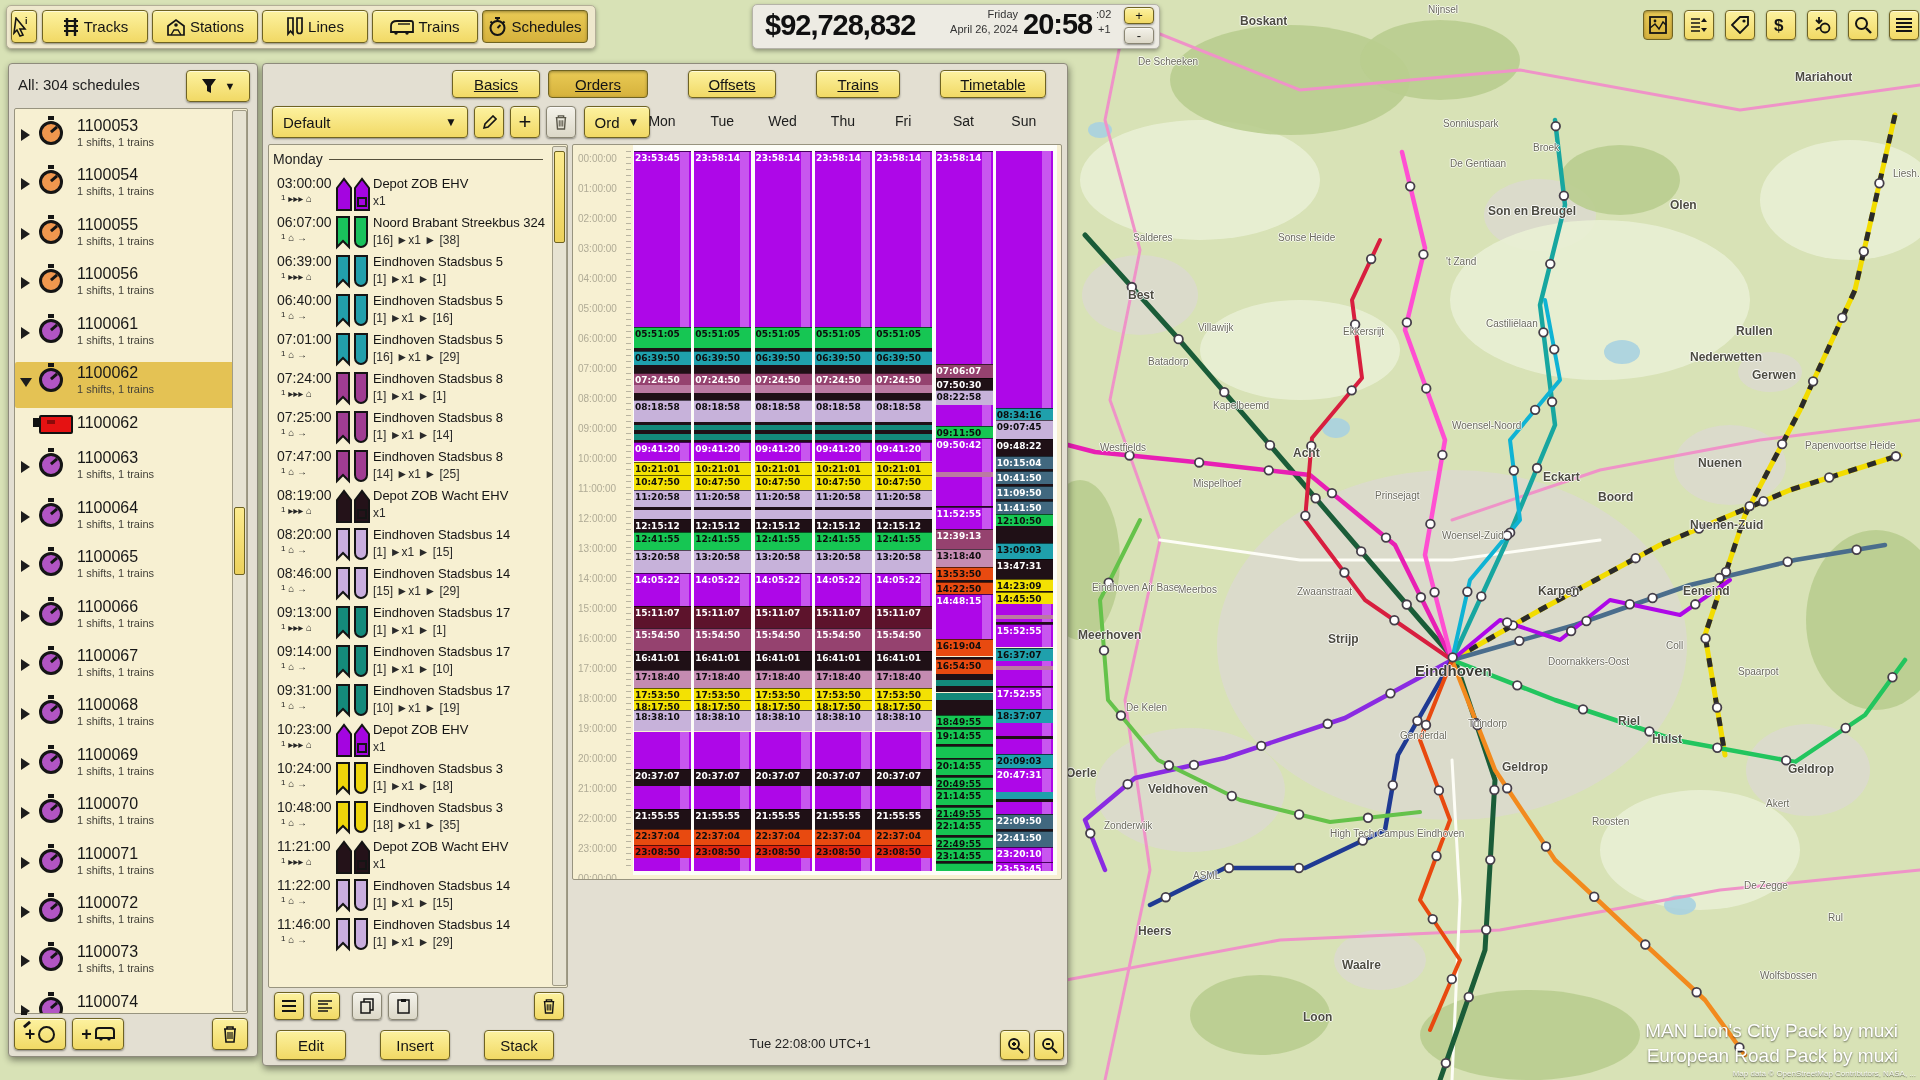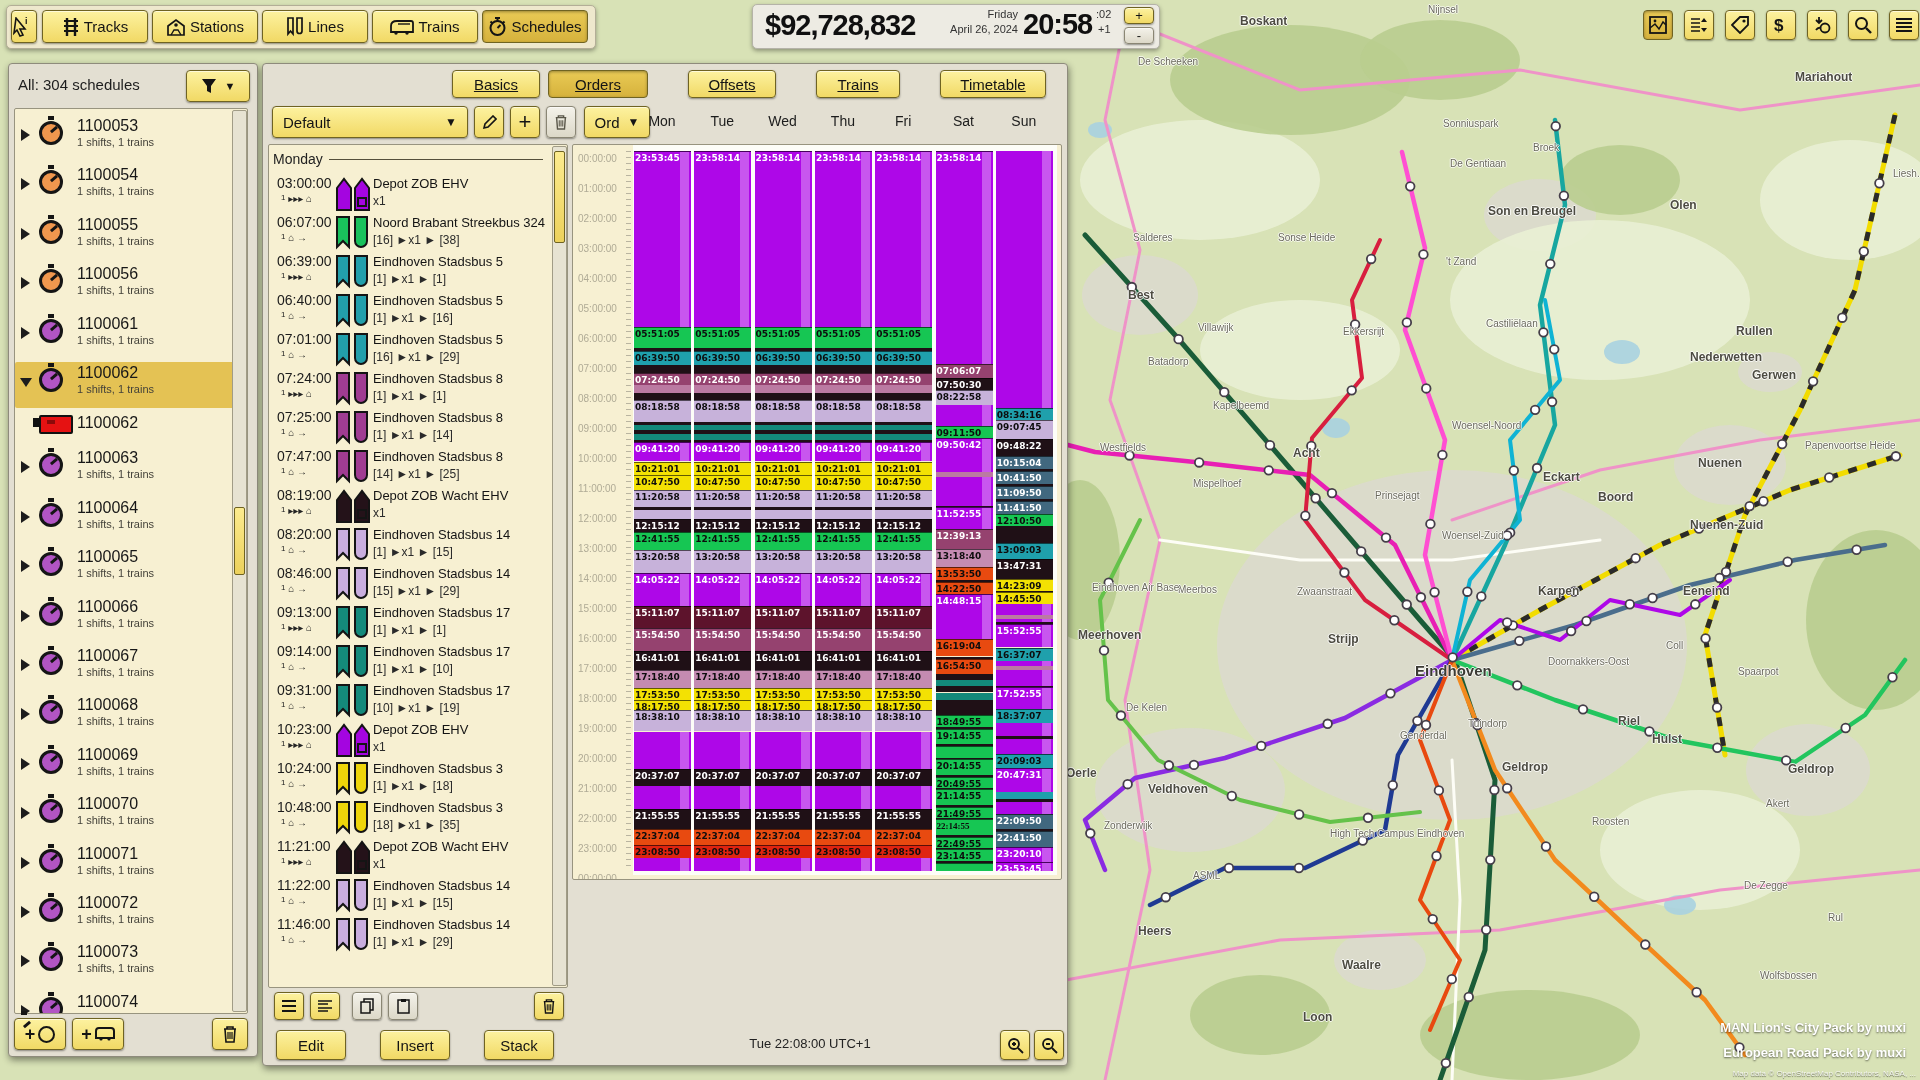--- a/index.html
+++ b/index.html
@@ -4,21 +4,21 @@
 <style>
   html,body{margin:0;padding:0;width:1920px;height:1080px;overflow:hidden;
     font-family:"Liberation Sans",sans-serif;background:#d8e2b6;}
   #stage{position:absolute;inset:0;width:1920px;height:1080px;}
   #mapsvg{position:absolute;left:0;top:0;}
   .maplabel{position:absolute;color:#55544a;white-space:nowrap;
     text-shadow:1px 0 #ffffffcc,-1px 0 #ffffffcc,0 1px #ffffffcc,0 -1px #ffffffcc;}
   .maplabel.k0{font-size:15px;font-weight:bold;color:#3c3b34;}
   .maplabel.k1{font-size:12px;font-weight:bold;color:#4c4b41;}
   .maplabel.k2{font-size:10px;color:#6a695c;}
-  .attr1{position:absolute;right:14px;color:#fff;font-size:13px;font-weight:bold;
+  .attr1{position:absolute;right:22px;color:#fff;font-size:19px;font-weight:normal;
     text-shadow:0 1px 2px #00000099;}
   .attr2{position:absolute;right:4px;color:#ffffffd8;font-size:8px;text-shadow:0 1px 1px #00000088;}
   
   .strip{position:absolute;background:#eee8cd;border:1px solid #b3ae97;border-radius:5px;
     box-shadow:0 2px 4px rgba(0,0,0,.35);}
   .panel{position:absolute;background:#e3dfd2;border:1px solid #8e8b7c;border-radius:4px;
     box-shadow:1px 3px 7px rgba(0,0,0,.45);}
   .inset{position:absolute;background:#f7f0d2;border:1px solid #98947f;border-radius:2px;overflow:hidden;}
   .btn{position:absolute;background:linear-gradient(#fdf2a0,#f1d965);border:1px solid #6f6322;
     border-radius:4px;box-shadow:0 1px 2px rgba(0,0,0,.4),inset 0 1px 0 rgba(255,255,255,.6);
@@ -1460,21 +1460,21 @@
           <div class="blk" style="top: 636.9px; height: 1.5px; background: rgb(31, 16, 22);"></div>
           <div class="blk lab" style="top: 638.4px; height: 15.9px; background: rgb(22, 198, 83);">
             <span style="color: rgb(13, 13, 13);">21:14:55</span>
           </div>
           <div class="blk" style="top: 654.3px; height: 1.5px; background: rgb(31, 16, 22);"></div>
           <div class="blk lab" style="top: 655.8px; height: 11.1px; background: rgb(22, 198, 83);">
             <span style="color: rgb(13, 13, 13);">21:49:55</span>
           </div>
           <div class="blk" style="top: 666.9px; height: 1.5px; background: rgb(31, 16, 22);"></div>
           <div class="blk lab" style="top: 668.4px; height: 15.9px; background: rgb(22, 198, 83);">
-            <span style="color: rgb(13, 13, 13); font-family: Liberation Serif, serif;">22:14:55</span>
+            <span style="color: rgb(13, 13, 13);">22:14:55</span>
           </div>
           <div class="blk" style="top: 684.3px; height: 1.5px; background: rgb(31, 16, 22);"></div>
           <div class="blk lab" style="top: 685.8px; height: 11.1px; background: rgb(22, 198, 83);">
             <span style="color: rgb(13, 13, 13);">22:49:55</span>
           </div>
           <div class="blk" style="top: 696.9px; height: 1.5px; background: rgb(31, 16, 22);"></div>
           <div class="blk lab" style="top: 698.4px; height: 11.7px; background: rgb(22, 198, 83);">
             <span style="color: rgb(13, 13, 13);">23:14:55</span>
           </div>
           <div class="blk" style="top: 710.1px; height: 1.5px; background: rgb(31, 16, 22);"></div>

